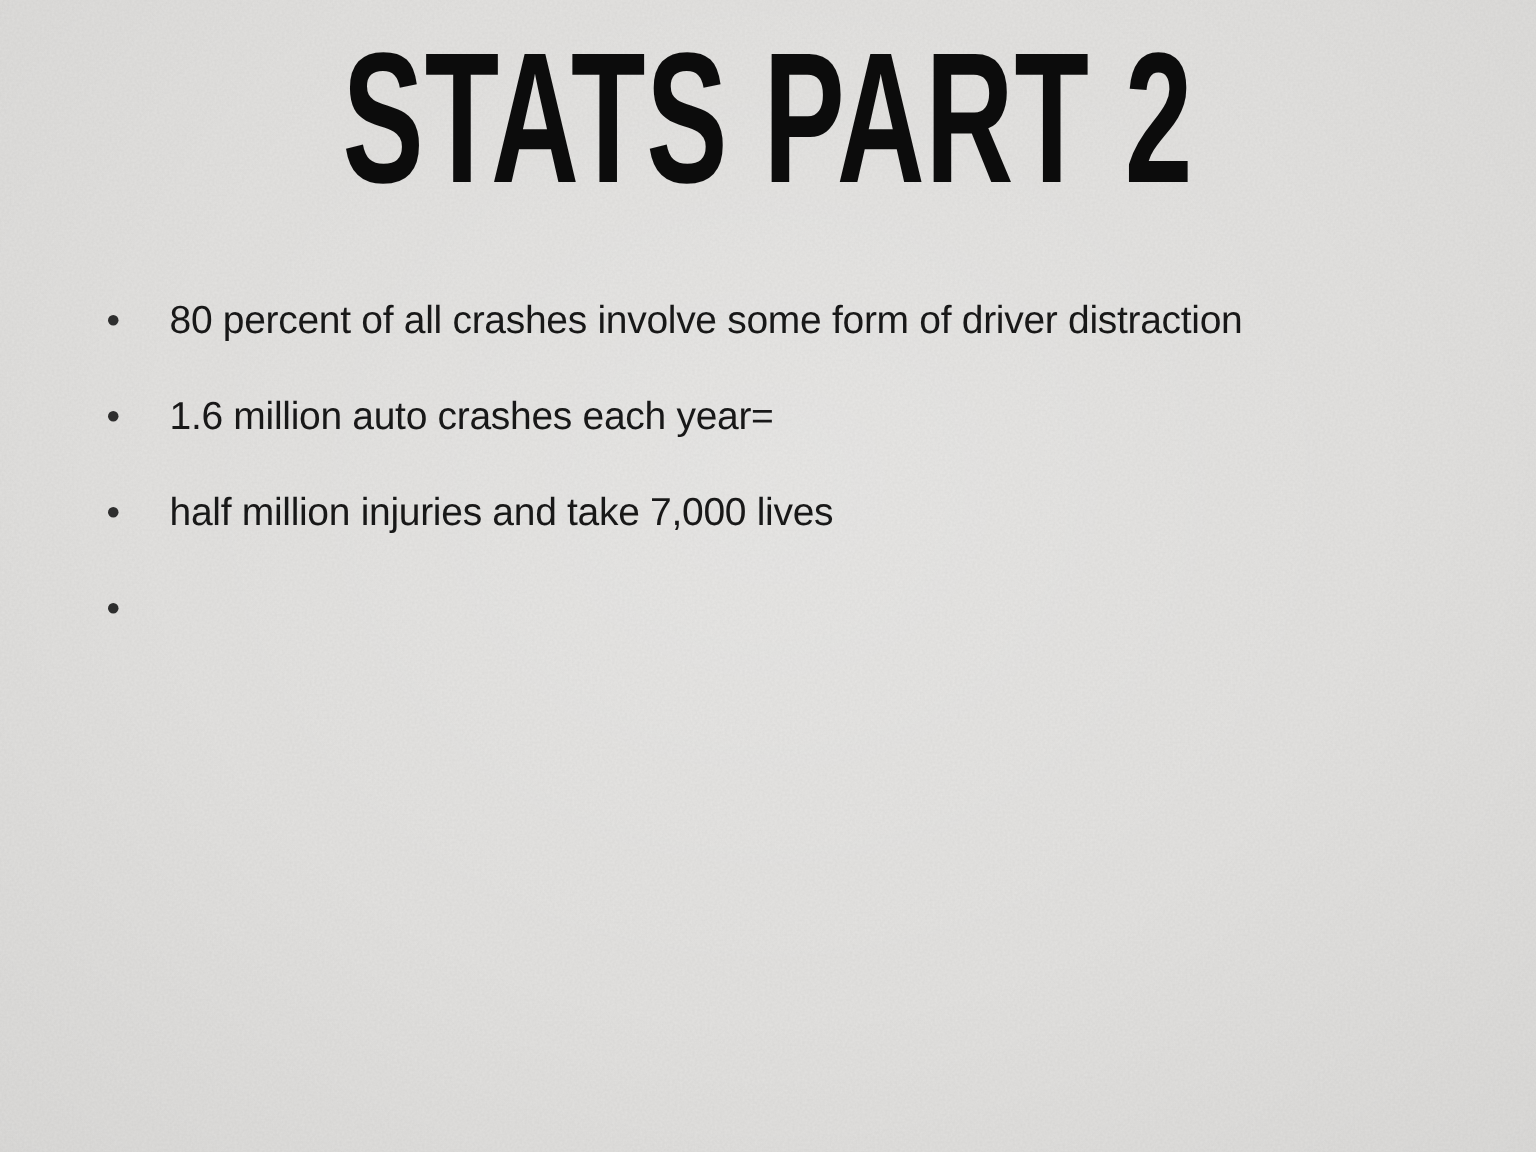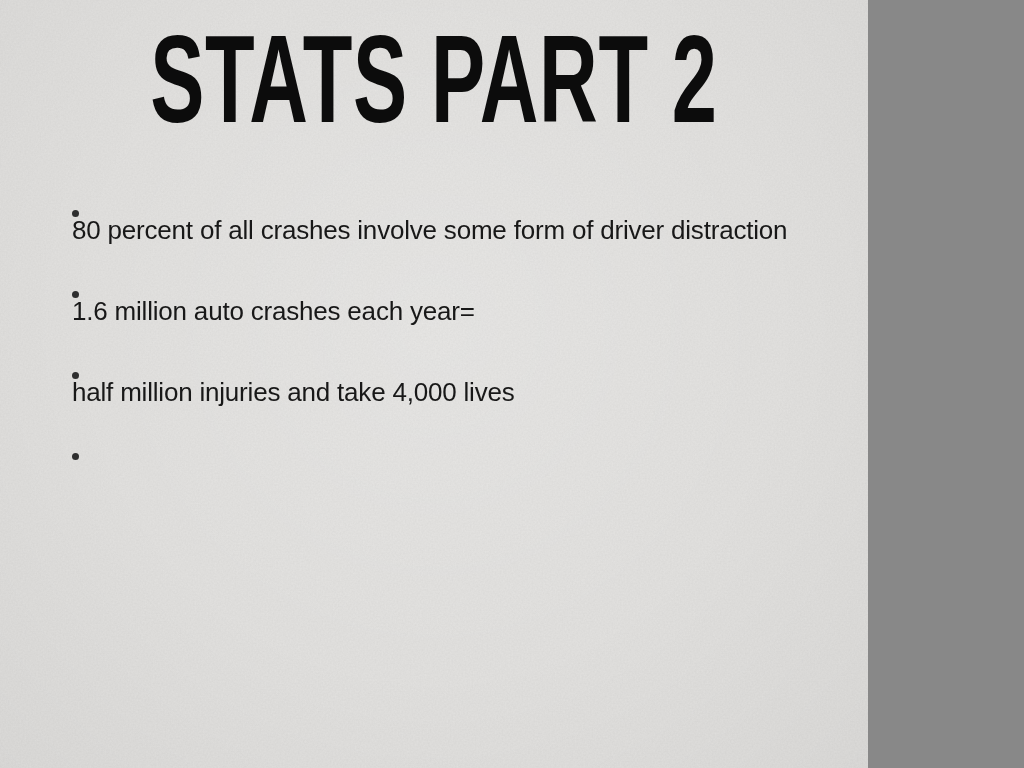--- a/index.html
+++ b/index.html
@@ -2,21 +2,21 @@
 <html><head>
 <meta charset="utf-8">
 <style>
   html, body {
     margin: 0;
     padding: 0;
     background: #888;
   }
   .slide {
     position: relative;
-    width: 868px;
+    width: 1024px;
     height: 768px;
     overflow: hidden;
     background: var(--bg, #e3e2e0);
     background-image: radial-gradient(ellipse at 50% 42%,
       rgba(255,255,255,0.18) 0%, rgba(255,255,255,0.0) 55%, rgba(0,0,0,0.035) 100%);
     font-family: "Liberation Sans", sans-serif;
   }
   .texture {
     position: absolute;
     inset: 0;
@@ -44,21 +44,20 @@
     margin: 59px 0 0 72px;
     padding: 0;
   }
   .bullet-item {
     display: flex;
     align-items: flex-start;
     margin-bottom: 38px;
     font-size: 26px;
     line-height: 26px;
     color: var(--text-color, #181818);
-    flex-direction: column;
   }
   .bullet-dot {
     flex: 0 0 auto;
     width: 7px;
     height: 7px;
     border-radius: 50%;
     background: var(--dot-color, #2e2e2e);
     margin: 10px 34px 0 0;
   }
   .bullet-text {
@@ -85,21 +84,21 @@
         <li class="bullet-item">
           <span class="bullet-dot"></span>
           <span class="bullet-text">80 percent of all crashes involve some form of driver distraction</span>
         </li>
         <li class="bullet-item">
           <span class="bullet-dot"></span>
           <span class="bullet-text">1.6 million auto crashes each year=</span>
         </li>
         <li class="bullet-item">
           <span class="bullet-dot"></span>
-          <span class="bullet-text">half million injuries and take 4,000 lives</span>
+          <span class="bullet-text">half million injuries and take 7,000 lives</span>
         </li>
         <li class="bullet-item">
           <span class="bullet-dot"></span>
         </li>
       </ul>
   </div>
 
 </div>
 
 </body></html>

